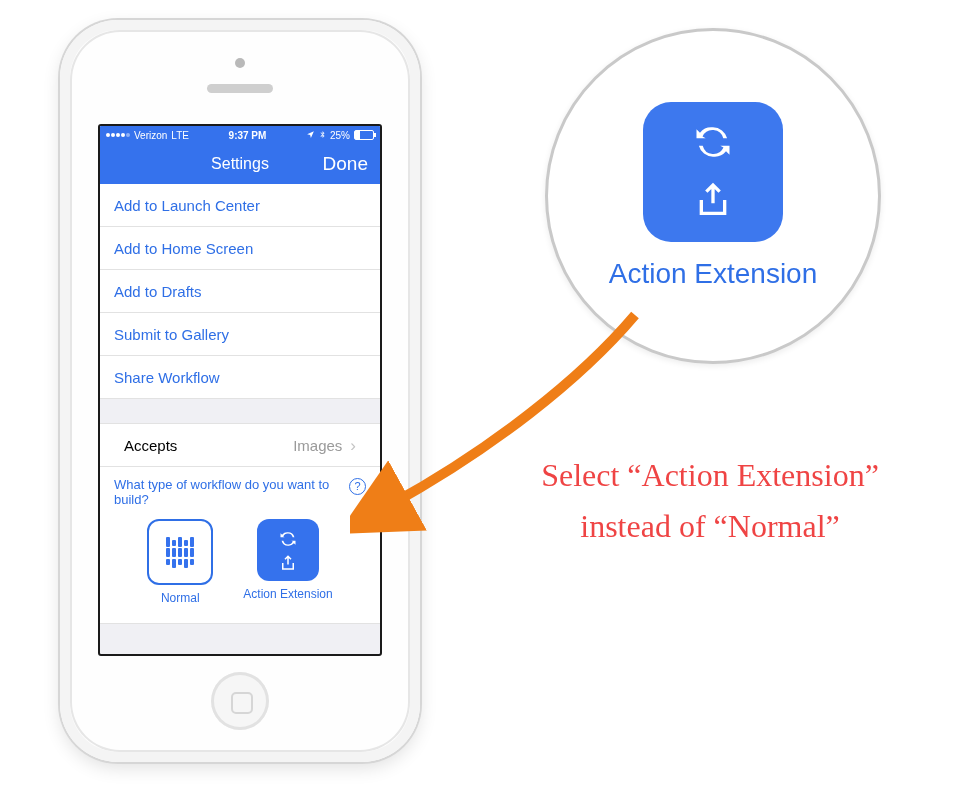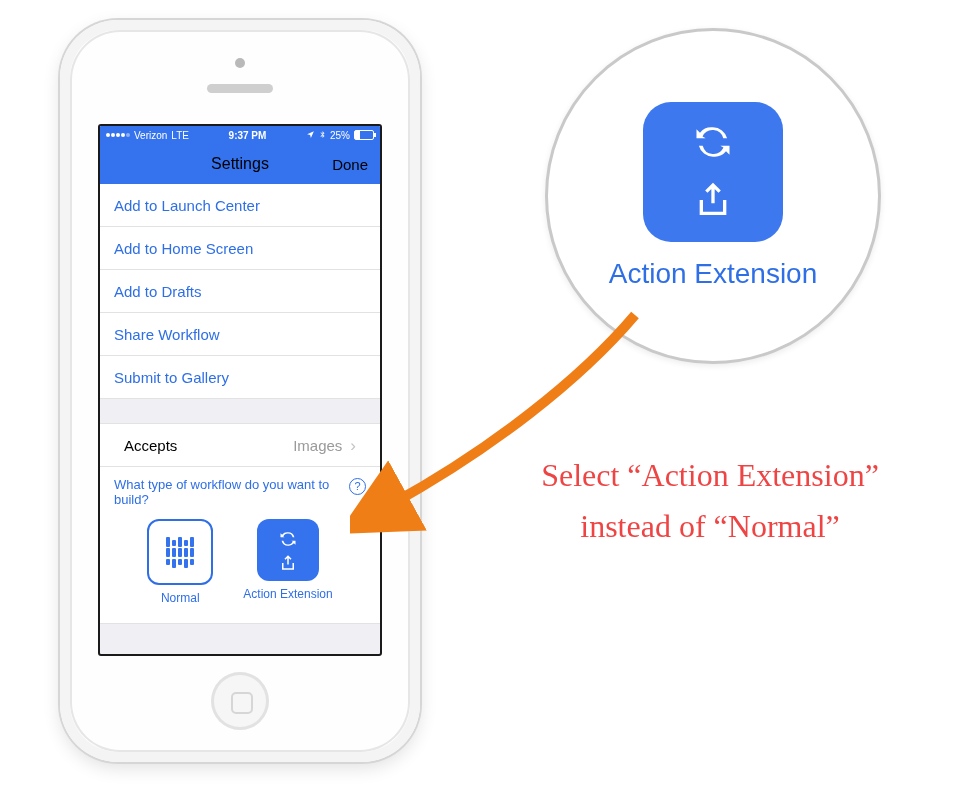--- a/index.html
+++ b/index.html
@@ -100,31 +100,31 @@
   .batt {
     width:18px; height:8px; border:1px solid #fff; border-radius:2px;
     position:relative;
   }
   .batt::after{ content:""; position:absolute; right:-3px; top:2px; width:2px; height:4px; background:#fff;}
   .batt i{ display:block; width:28%; height:100%; background:#fff;}
   
   .navbar {
     height: 40px;
     background: #3572ed;
-    color: #000000;
+    color: #ffffff;
     display:flex;
     align-items:center;
     justify-content:center;
     position:relative;
     font-size:16px;
   }
   .nav-done {
     position:absolute; right:12px; top:0; bottom:0;
     display:flex; align-items:center;
-    font-size:15px;
+    font-size:19px;
     font-weight:300;
   }
   
   .list {
     background:#fff;
   }
   .row {
     height:42px;
     padding:0 14px;
     display:flex; align-items:center;
@@ -285,24 +285,24 @@
           <div class="row">
             <span>Add to Launch Center</span>
           </div>
           <div class="row">
             <span>Add to Home Screen</span>
           </div>
           <div class="row">
             <span>Add to Drafts</span>
           </div>
           <div class="row">
+            <span>Submit to Gallery</span>
+          </div>
+          <div class="row">
             <span>Share Workflow</span>
-          </div>
-          <div class="row">
-            <span>Submit to Gallery</span>
           </div>
         </div>
 
         <div class="spacer"></div>
 
         <div class="row-accepts">
           <span class="label">Accepts</span>
           <span class="value">
             <span>Images</span>
             <span class="chev">›</span>

